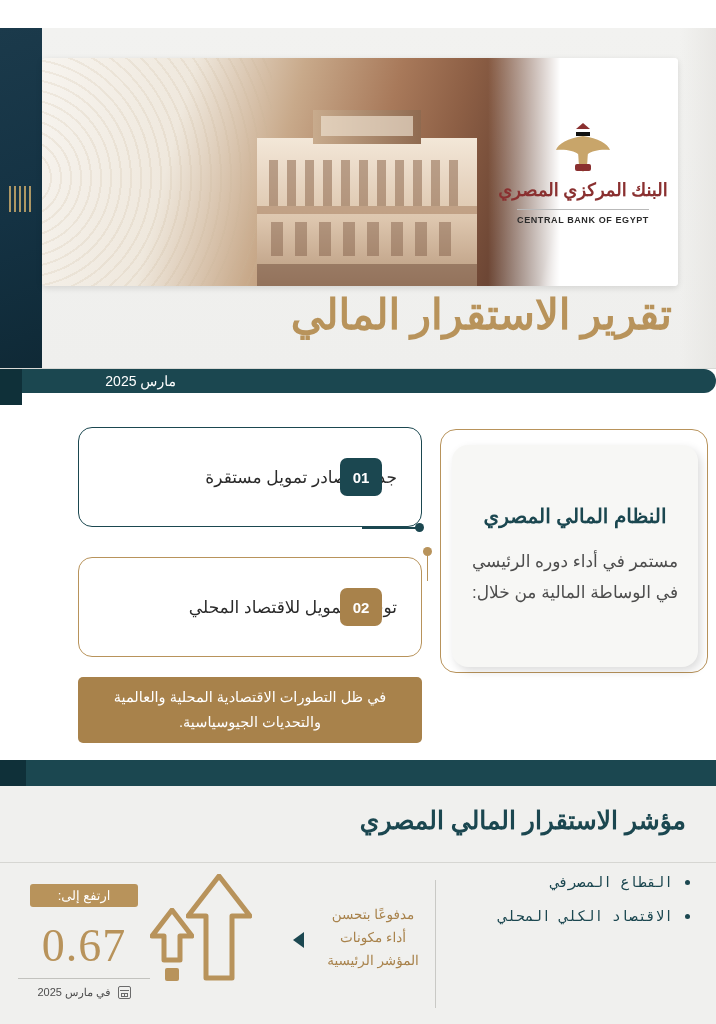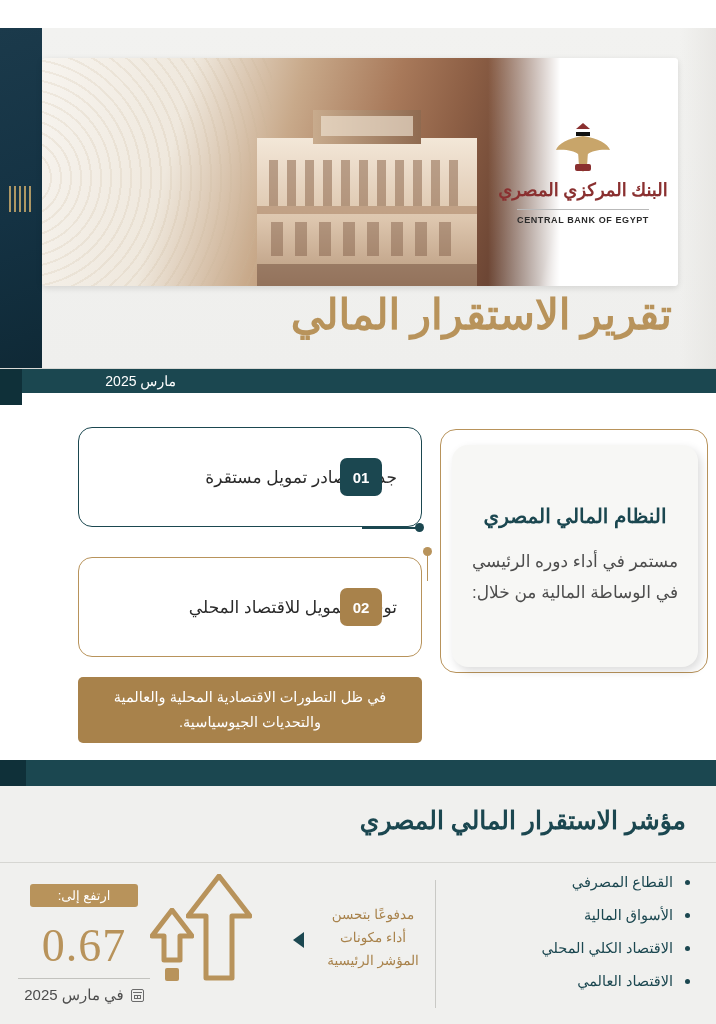--- a/index.html
+++ b/index.html
@@ -105,21 +105,21 @@
   .title-rule{
     position:absolute;
     top:340px; left:0; right:0; height:1px; background:#d9d9d6;
   }
   .date-bar{
     position:absolute;
     top:341px; left:0; right:0;
     height:24px;
     background:#1b4750;
     display:flex; align-items:center; justify-content:flex-end;
-    padding-left:0; padding-right:12px;
+    padding-left:0; padding-right:12px;border-radius:15px;
   }
   .date-bar .date-text{
     position:absolute;
     right:540px;
     color:#ffffff; font-size:14px; font-weight:400;
   }
   .date-bar-accent{
     position:absolute;
     left:0; top:0; width:22px; height:36px;
     background:#0f3039;
@@ -237,20 +237,21 @@
     position:absolute;
     top:76px; left:0; right:0; height:1px; background:#d6d6d2;
   }
 
   .bullets{
     position:absolute;
     top:88px; right:26px;
     width:250px;
     display:flex; flex-direction:column; gap:17px;
     direction:rtl;
+    font-family:Liberation Mono, monospace;
   }
   .bullet{
     display:flex; align-items:center; gap:12px;
     justify-content:flex-start;
   }
   .bullet-dot{
     width:5px; height:5px; border-radius:50%;
     background:#1b4750; flex:0 0 auto;
   }
   .bullet-label{ font-size:14.5px; color:#1b4750; }
@@ -309,21 +310,21 @@
   .value-num{
     font-family:"Liberation Serif", serif;
     font-size:46px; color:#b8935b; font-weight:400;
     margin-top:12px; letter-spacing:1px;
   }
   .value-rule{
     width:132px; height:1px; background:#c2c2be; margin:6px auto 0 auto;
   }
   .value-date{
     margin-top:7px;
-    font-size:15px; color:#4d4d4d; direction:rtl;
+    font-size:11px; color:#4d4d4d; direction:rtl;
     display:flex; align-items:center; justify-content:center; gap:7px;
   }
   .cal-icon{
     width:13px; height:13px; border:1.4px solid #6b6b6b; border-radius:2px;
     position:relative; flex:0 0 auto;
   }
   .cal-icon::before{
     content:""; position:absolute; left:1px; right:1px; top:2.5px;
     height:1px; background:#6b6b6b;
   }
@@ -459,29 +460,21 @@
     <div class="index-title">مؤشر الاستقرار المالي المصري</div>
     <div class="index-divider"></div>
 
     <div class="bullets">
       <div class="bullet">
         <span class="bullet-dot"></span>
         <span class="bullet-label">القطاع المصرفي</span>
       </div>
       <div class="bullet">
         <span class="bullet-dot"></span>
-        <span class="bullet-label">الأسواق المالية</span>
-      </div>
-      <div class="bullet">
-        <span class="bullet-dot"></span>
         <span class="bullet-label">الاقتصاد الكلي المحلي</span>
-      </div>
-      <div class="bullet">
-        <span class="bullet-dot"></span>
-        <span class="bullet-label">الاقتصاد العالمي</span>
       </div>
     </div>
 
     <div class="vrule"></div>
 
     <div class="driver">
       <div>مدفوعًا بتحسن</div>
       <div>أداء مكونات</div>
       <div>المؤشر الرئيسية</div>
     </div>

